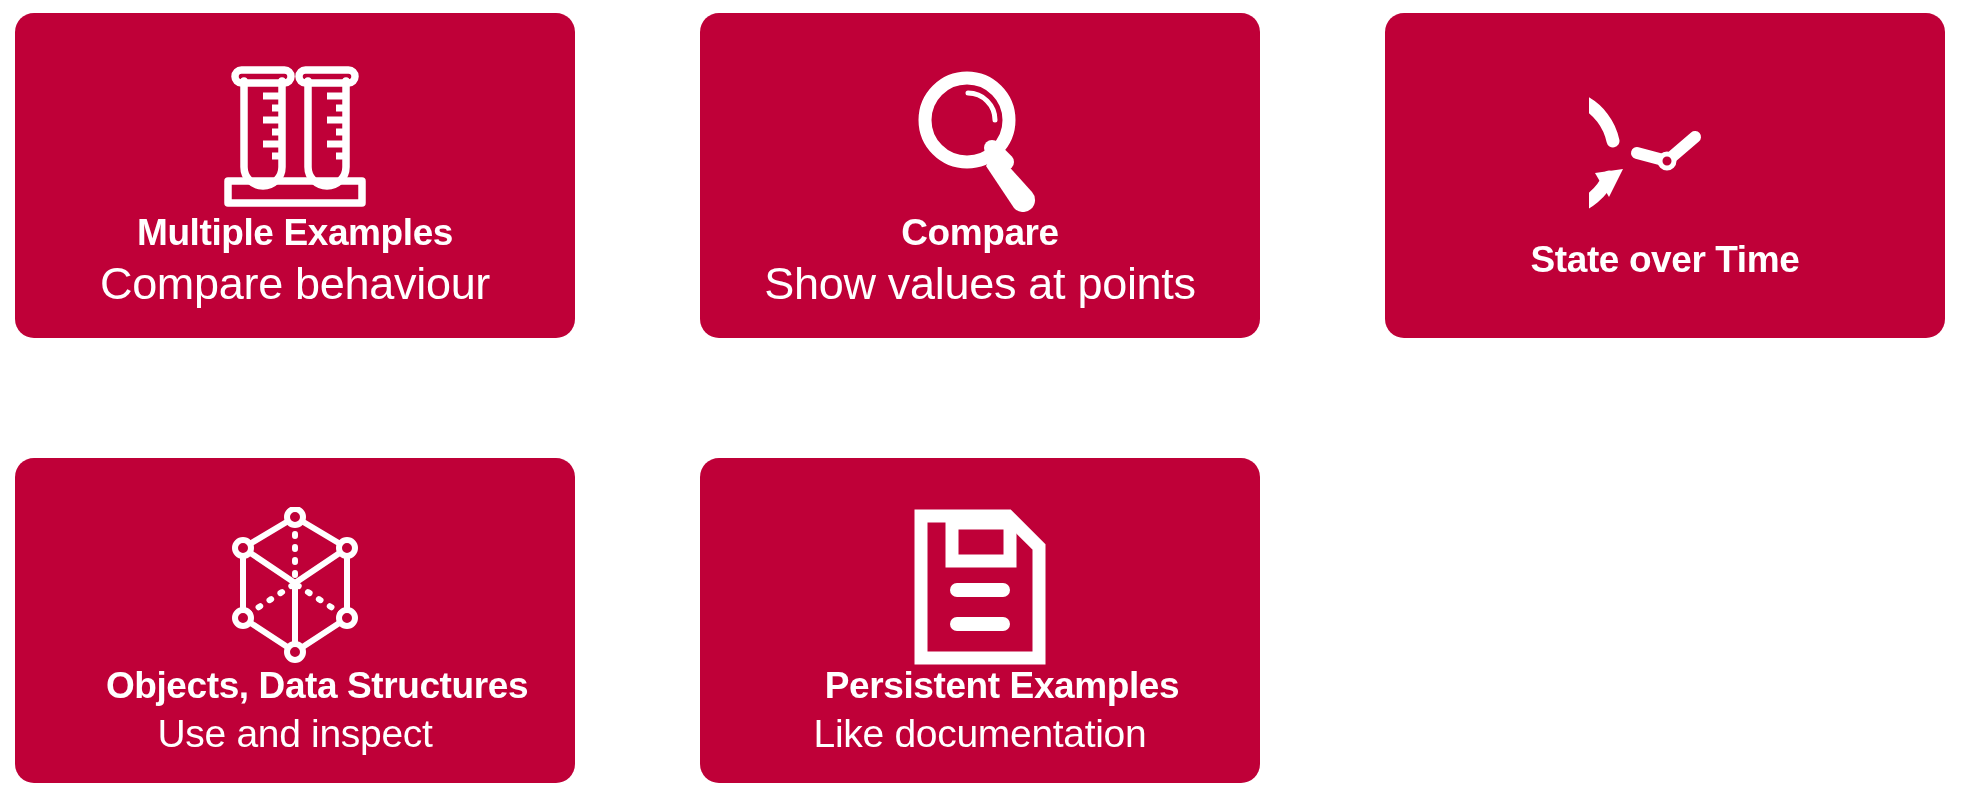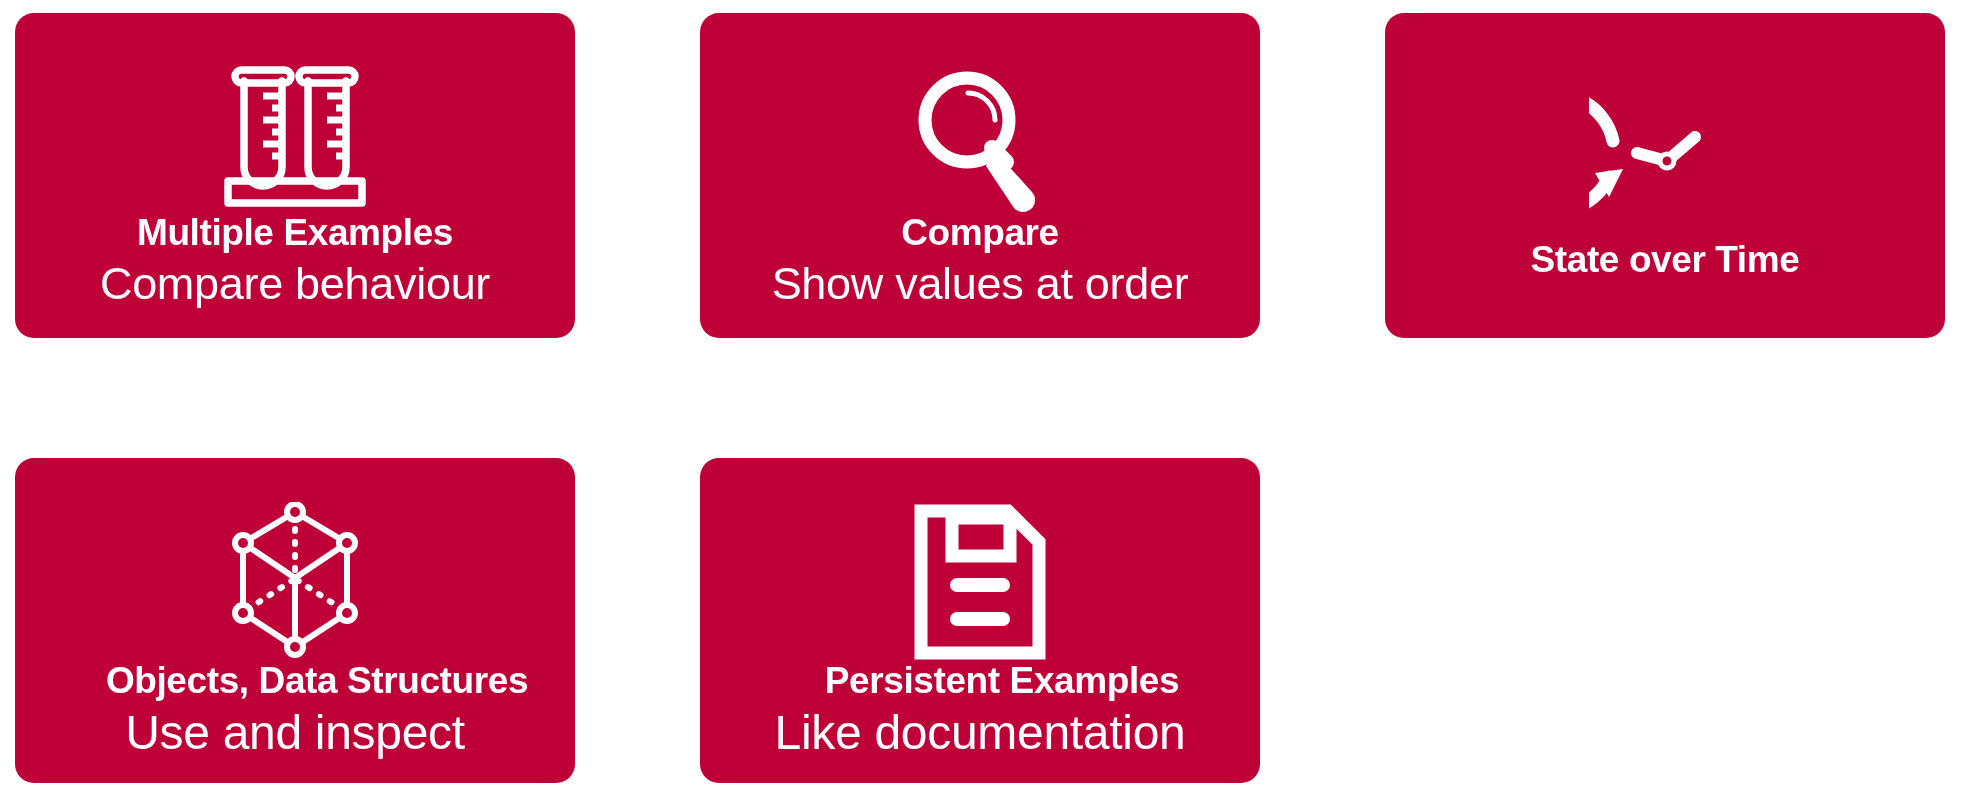--- a/index.html
+++ b/index.html
@@ -69,21 +69,21 @@
     font-size: 45px;
     font-weight: normal;
     letter-spacing: -0.3px;
     margin-top: 10px;
     white-space: nowrap;
   }
 
   
   .row2 .icon-wrap { height: 178px; padding-top: 18px; }
   .row2 .card-title { font-size: 37px; padding-left: 44px; }
-  .row2 .card-sub { font-size: 48px; }
+  .row2 .card-sub { font-size: 39px; }
 </style>
 </head>
 <body>
 
 <div id="grid">
 
   <div class="card row1">
     <div class="icon-wrap">
       <svg width="150" height="148" viewBox="0 0 150 148" aria-hidden="true">
         <g fill="none" stroke="#ffffff" stroke-width="7.5" stroke-linejoin="round" stroke-linecap="round">
@@ -129,21 +129,21 @@
         <circle cx="57" cy="58" r="42" fill="none" stroke="#ffffff" stroke-width="13"></circle>
 
         <path d="M58 31 A27 27 0 0 1 85 58" fill="none" stroke="#ffffff" stroke-width="5" stroke-linecap="round"></path>
 
         <path d="M85 89 L122 130 A12 12 0 0 1 104 146 L76 104 Z" fill="#ffffff"></path>
         <path d="M82 86 L96 100" stroke="#ffffff" stroke-width="16" stroke-linecap="round"></path>
       </svg>
     </div>
     <div class="labels">
       <div class="card-title">Compare</div>
-      <div class="card-sub">Show values at order</div>
+      <div class="card-sub">Show values at points</div>
     </div>
   </div>
 
   <div class="card row1">
     <div class="icon-wrap">
       <svg width="152" height="150" viewBox="0 0 152 150" aria-hidden="true">
 
         <path d="M20 88 A58 58 0 1 1 24 52" fill="none" stroke="#ffffff" stroke-width="13" stroke-linecap="round"></path>
 
         <path d="M6 84 L34 80 L20 108 Z" fill="#ffffff"></path>

